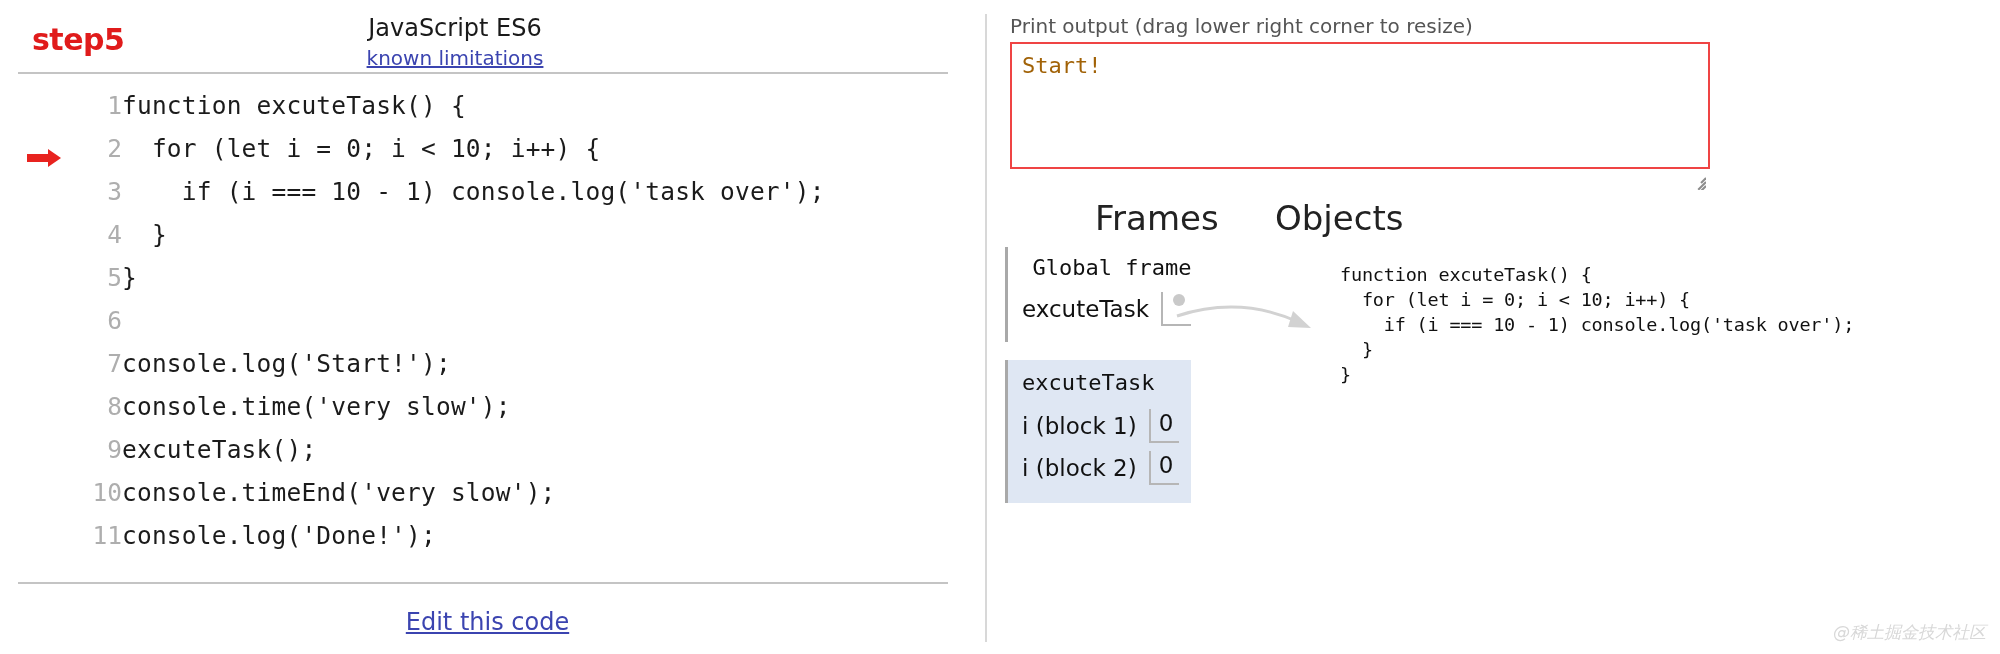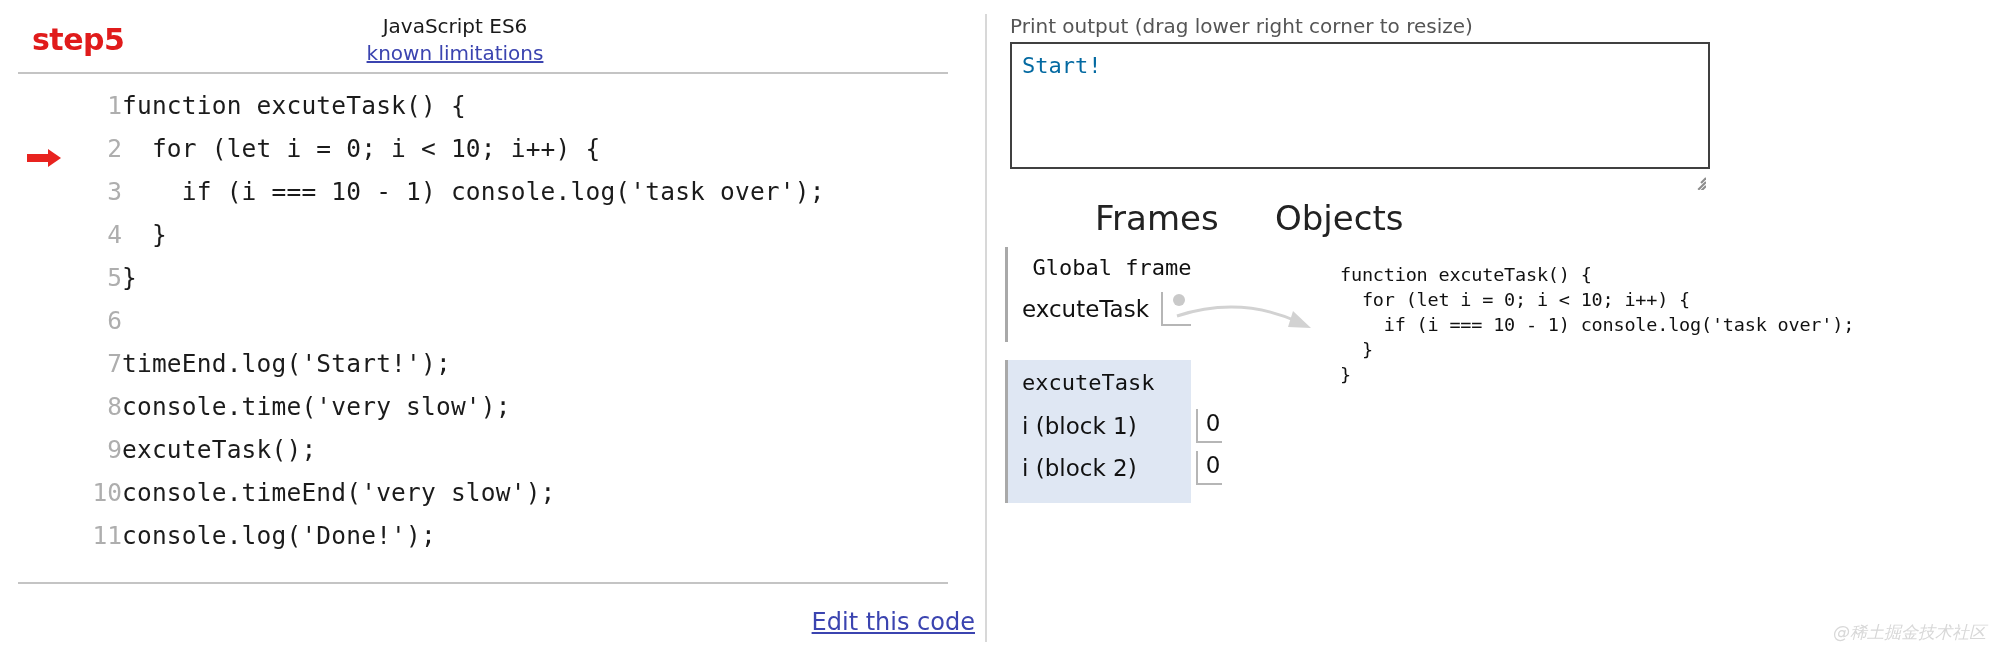--- a/index.html
+++ b/index.html
@@ -35,21 +35,21 @@
   }
 
   #lang-block {
     position: absolute;
     left: 310px;
     top: 14px;
     width: 290px;
     text-align: center;
   }
   #lang-title {
-    font-size: 20px;
+    font-size: 24px;
     color: #1a1a1a;
     line-height: 1.2;
   }
   #known-limitations {
     display: inline-block;
     margin-top: 3px;
     font-size: 20px;
     color: #3b44b0;
     text-decoration: underline;
     cursor: pointer;
@@ -114,21 +114,21 @@
     border-top: 9px solid transparent;
     border-bottom: 9px solid transparent;
     border-left: 13px solid #e8231f;
   }
 
   #edit-code-link {
     position: absolute;
     left: 0;
     top: 608px;
     width: 975px;
-    text-align: right;
+    text-align: center;
     font-size: 24px;
     color: #3b44b0;
     text-decoration: underline;
     cursor: pointer;
   }
 
   
   #vdivider {
     position: absolute;
     left: 985px;
@@ -151,28 +151,28 @@
     top: 14px;
     font-size: 20px;
     color: #555;
   }
   #print-output-box {
     position: absolute;
     left: 25px;
     top: 42px;
     width: 700px;
     height: 127px;
-    border: 2px solid #404040;
+    border: 2px solid #ef4444;
     background: #ffffff;
     box-sizing: border-box;
     padding: 8px 10px;
     font-family: "DejaVu Sans Mono", "Liberation Mono", monospace;
     font-size: 22px;
     line-height: 28px;
-    color: #0369a1;
+    color: #a16207;
     white-space: pre;
     overflow: hidden;
   }
   #resize-grip {
     position: absolute;
     left: 703px;
     top: 172px;
     width: 18px;
     height: 18px;
     overflow: hidden;
@@ -252,21 +252,21 @@
   #exec-frame {
     position: absolute;
     left: 20px;
     top: 360px;
     width: 186px;
     background: #dfe7f3;
     border-left: 3px solid #a9a9a9;
     padding: 10px 12px 14px 14px;
     box-sizing: border-box;
   }
-  #exec-frame .var-row { height: 42px; gap: 47px; }
+  #exec-frame .var-row { height: 42px; }
 
   
   #ptr-arrow {
     position: absolute;
     left: 190px;
     top: 280px;
     width: 160px;
     height: 70px;
     pointer-events: none;
   }
@@ -342,21 +342,21 @@
           <td class="codetext">}</td>
         </tr>
         <tr>
           <td class="arrow-cell"></td>
           <td class="lineno">6</td>
           <td class="codetext"></td>
         </tr>
         <tr>
           <td class="arrow-cell"></td>
           <td class="lineno">7</td>
-          <td class="codetext">timeEnd.log('Start!');</td>
+          <td class="codetext">console.log('Start!');</td>
         </tr>
         <tr>
           <td class="arrow-cell"></td>
           <td class="lineno">8</td>
           <td class="codetext">console.time('very slow');</td>
         </tr>
         <tr>
           <td class="arrow-cell"></td>
           <td class="lineno">9</td>
           <td class="codetext">excuteTask();</td>

